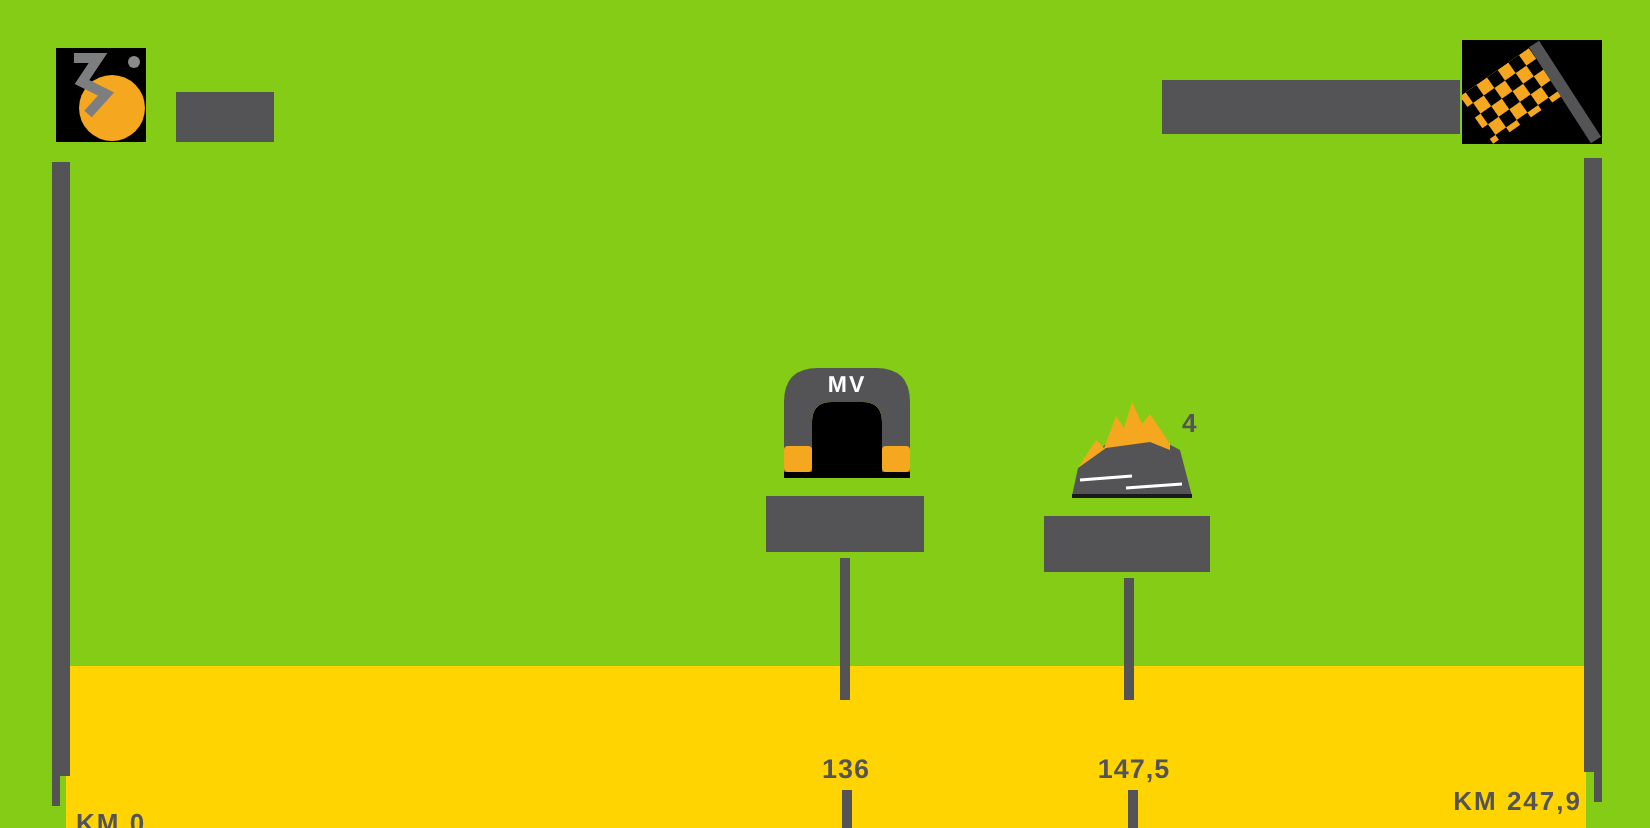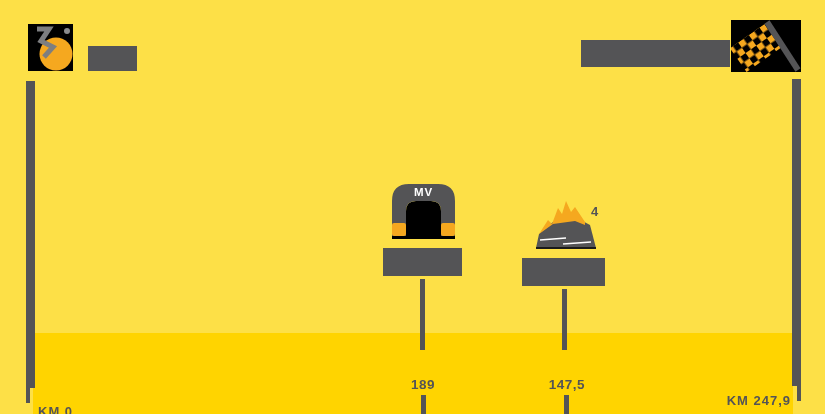--- a/index.html
+++ b/index.html
@@ -1,17 +1,17 @@
 <!DOCTYPE html>
 <html><head>
 <meta charset="utf-8">
 <style>
   html,body{margin:0;padding:0;background:#ffffff;}
   .canvas{
-    position:relative;width:825px;height:414px;background:#fde047;
+    position:relative;width:825px;height:414px;background:#84cc16;
     overflow:hidden;font-family:"Liberation Sans",sans-serif;
   }
   .abs{position:absolute;}
   .graybox{background:#545456;}
   .bar{background:#545456;}
   .band{background:#FFD400;}
   .kmtext{
     color:#545456;font-weight:bold;font-size:13px;letter-spacing:1px;
     white-space:nowrap;
   }
@@ -71,21 +71,21 @@
       <path d="M16,58 V30 Q16,20 26,20 H41 Q51,20 51,30 V58 Z" fill="#000000"></path>
       <path fill-rule="evenodd" fill="#545456" d="M2,58 V20 Q2,3 19,3 H48 Q65,3 65,20 V58 Z M16,58 V30 Q16,20 26,20 H41 Q51,20 51,30 V58 Z"></path>
       <rect x="2" y="42" width="14" height="13" rx="2" fill="#F5A81F"></rect>
       <rect x="51" y="42" width="14" height="13" rx="2" fill="#F5A81F"></rect>
       <rect x="2" y="55" width="63" height="3" fill="#000000"></rect>
       <text x="33.5" y="15" text-anchor="middle" font-family="Liberation Sans, sans-serif" font-size="11.5" font-weight="bold" letter-spacing="1" fill="#FFFFFF">MV</text>
     </svg>
   </div>
   <div class="abs graybox" style="left:383px;top:248px;width:79px;height:28px;"></div>
   <div class="abs connector" style="left:420px;top:279px;width:5px;height:71px;"></div>
-  <div class="abs wpkm" style="left:400px;top:377px;width:46px;">189</div>
+  <div class="abs wpkm" style="left:400px;top:377px;width:46px;">136</div>
   <div class="abs tick" style="left:421px;top:395px;width:5px;height:19px;"></div>
 
   <div class="abs" style="left:533px;top:196px;width:66px;height:56px;">
     <svg width="66" height="56" viewBox="0 0 66 56">
       <polygon points="3,52 63,52 57,29 42,21 20,26 6,38" fill="#545456"></polygon>
       <polygon points="6,38 15,24 19,28 25,12 29,18 33,5 38,16 42,11 52,26 52,29 42,25 20,28" fill="#F5A81F"></polygon>
       <line x1="7" y1="44" x2="33" y2="42" stroke="#ffffff" stroke-width="1.5"></line>
       <line x1="30" y1="48" x2="58" y2="46" stroke="#ffffff" stroke-width="1.5"></line>
       <path d="M3,52 H63" stroke="#1a1a1a" stroke-width="2"></path>
       <text x="58" y="20" font-family="Liberation Sans, sans-serif" font-size="13" font-weight="bold" fill="#545456">4</text>

